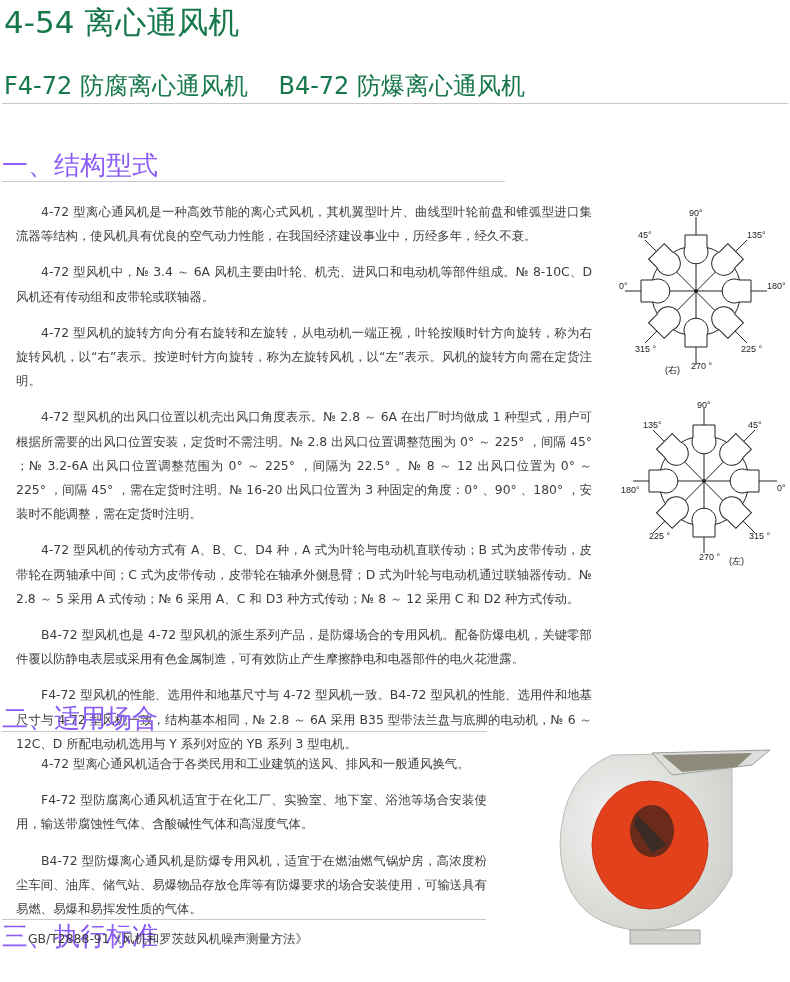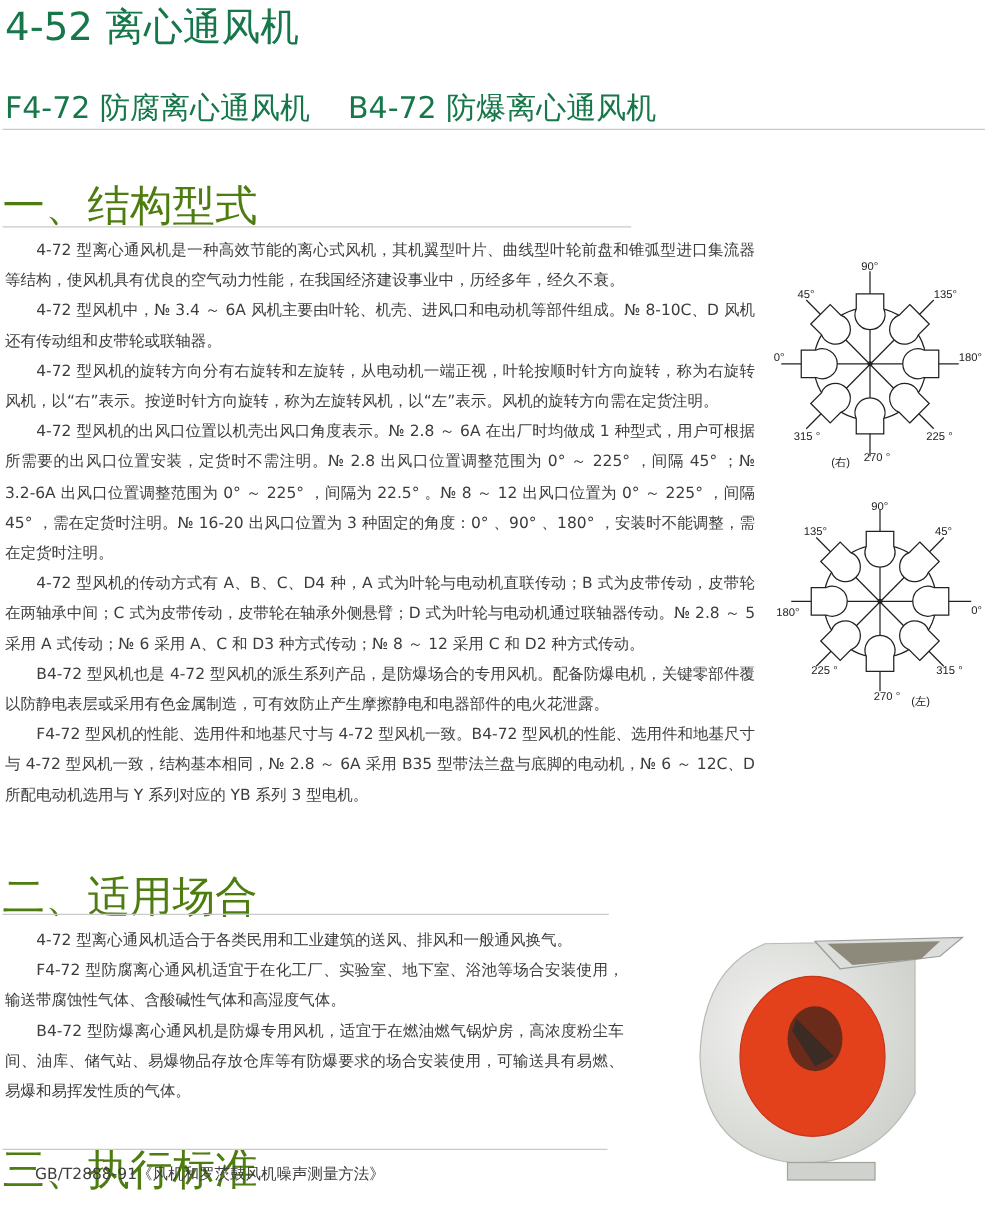--- a/index.html
+++ b/index.html
@@ -1,31 +1,31 @@
 <!DOCTYPE html>
 <html><head>
 <meta charset="utf-8">
 <style>
   html,body{margin:0;padding:0;background:#fff;}
   body{width:790px;height:982px;position:relative;overflow:hidden;font-family:"DejaVu Sans","Liberation Sans",sans-serif;color:#3a3a3a;}
   .title{position:absolute;left:4px;color:#16774a;font-weight:normal;white-space:nowrap;margin:0;}
   #t1{top:2px;font-size:31px;line-height:40px;letter-spacing:0px;}
   #t2{top:66px;font-size:24px;line-height:40px;}
   .hr{position:absolute;left:2px;height:1px;background:#c9c9c9;}
-  .sec{position:absolute;left:2px;color:#4d7c0f;font-size:34px;line-height:34px;margin:0;font-weight:normal;white-space:nowrap;}
+  .sec{position:absolute;left:2px;color:#8b5cf6;font-size:26px;line-height:34px;margin:0;font-weight:normal;white-space:nowrap;}
   .body{position:absolute;left:4px;font-size:12.4px;line-height:24.2px;color:#3d3d3d;}
-  .body p{margin:0;text-indent:25px;text-align:justify;}
+  .body p{margin:12px;text-indent:25px;text-align:justify;}
   .std{position:absolute;left:28px;font-size:12.4px;line-height:21px;color:#3d3d3d;}
   .std div{white-space:nowrap;}
   svg text{font-family:"Liberation Sans",sans-serif;font-size:9px;fill:#222;}
 </style>
 </head>
 <body>
 
-<h1 class="title" id="t1">4-52 离心通风机</h1>
+<h1 class="title" id="t1">4-54 离心通风机</h1>
 <h1 class="title" id="t2"><span style="white-space:pre">F4-72 防腐离心通风机    B4-72 防爆离心通风机</span></h1>
 <div class="hr" style="top:103px;width:786px;"></div>
 
 <h2 class="sec" style="top:148px;">一、结构型式</h2>
 <div class="hr" style="top:181px;width:503px;"></div>
 <div class="body" style="top:188px;width:600px;">
   <p>4-72 型离心通风机是一种高效节能的离心式风机，其机翼型叶片、曲线型叶轮前盘和锥弧型进口集流器等结构，使风机具有优良的空气动力性能，在我国经济建设事业中，历经多年，经久不衰。</p>
   <p>4-72 型风机中，№ 3.4 ～ 6A 风机主要由叶轮、机壳、进风口和电动机等部件组成。№ 8-10C、D 风机还有传动组和皮带轮或联轴器。</p>
   <p>4-72 型风机的旋转方向分有右旋转和左旋转，从电动机一端正视，叶轮按顺时针方向旋转，称为右旋转风机，以“右”表示。按逆时针方向旋转，称为左旋转风机，以“左”表示。风机的旋转方向需在定货注明。</p>
   <p>4-72 型风机的出风口位置以机壳出风口角度表示。№ 2.8 ～ 6A 在出厂时均做成 1 种型式，用户可根据所需要的出风口位置安装，定货时不需注明。№ 2.8 出风口位置调整范围为 0° ～ 225° ，间隔 45° ；№ 3.2-6A 出风口位置调整范围为 0° ～ 225° ，间隔为 22.5° 。№ 8 ～ 12 出风口位置为 0° ～ 225° ，间隔 45° ，需在定货时注明。№ 16-20 出风口位置为 3 种固定的角度：0° 、90° 、180° ，安装时不能调整，需在定货时注明。</p>

